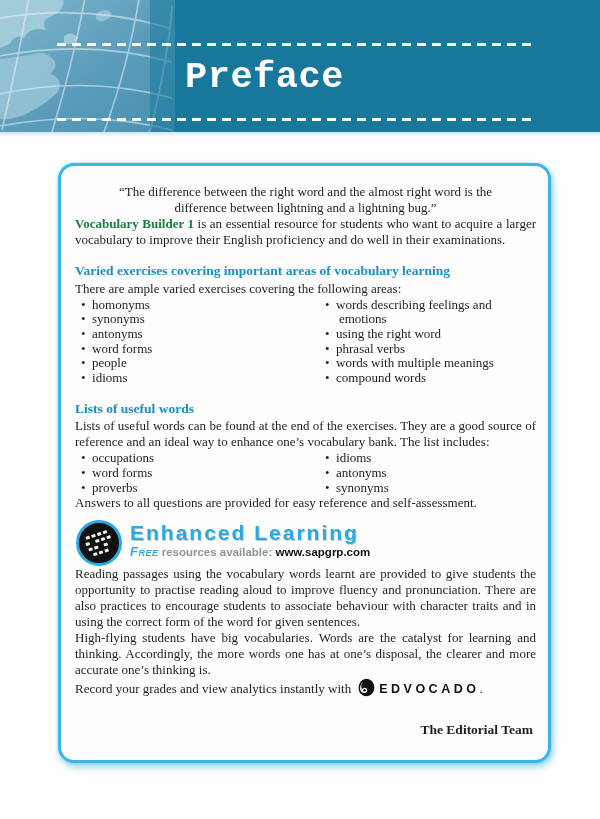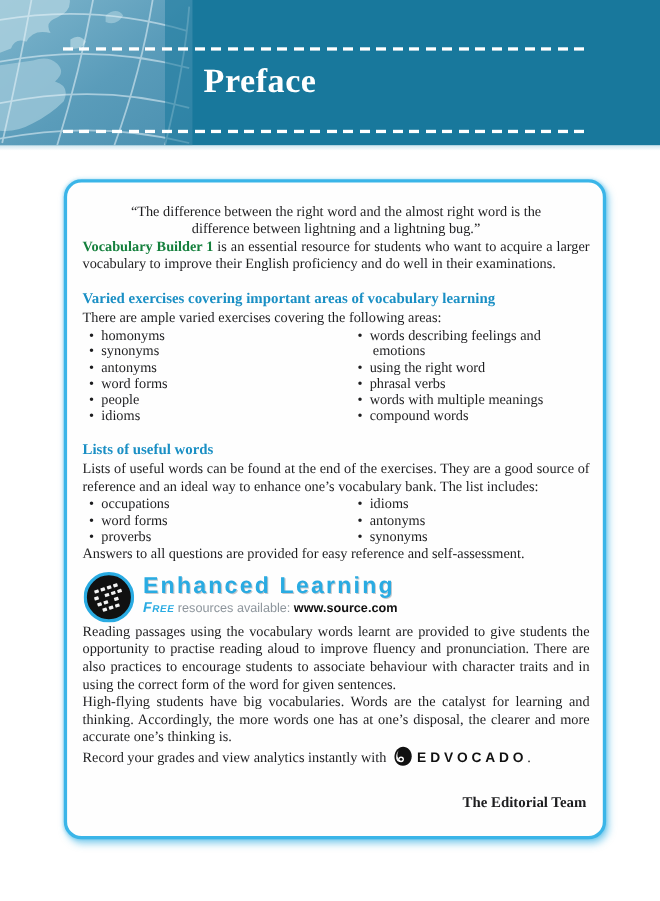--- a/index.html
+++ b/index.html
@@ -14,22 +14,22 @@
   .header-fade{width:600px;height:5px;background:linear-gradient(#cfe5ef,#ffffff);}
   .globe{position:absolute;left:0;top:0;}
   .dashed{
     position:absolute;left:57px;width:476px;height:3px;
     background:repeating-linear-gradient(90deg,#ffffff 0 9px,transparent 9px 15px);
   }
   .dashed.top{top:43px;}
   .dashed.bottom{top:118px;}
   .page-title{
     position:absolute;left:185px;top:56px;margin:0;
-    font-family:Liberation Serif, serif;font-weight:bold;
-    font-size:31px;color:#ffffff;letter-spacing:.5px;
+    font-family:Liberation Mono, monospace;font-weight:bold;
+    font-size:37px;color:#ffffff;letter-spacing:.5px;
   }
 
   
   .content-box{
     position:absolute;left:58px;top:163px;width:461px;min-height:565px;
     background:#fefefe;border:3px solid #3ab5e8;border-radius:16px;
     box-shadow:2px 4px 7px rgba(41,171,226,.5),0 0 3px rgba(41,171,226,.35);
     padding:13px 12px 16px 14px;
     font-size:13px;line-height:1.23;
   }
@@ -60,21 +60,21 @@
   .el-text{padding-top:2px;font-family:"Liberation Sans",sans-serif;}
   .el-title{
     margin:0;color:#29abe2;font-weight:bold;font-size:21px;line-height:21px;
     letter-spacing:2px;text-shadow:1px 1px 0 rgba(20,40,60,.25);
   }
   .el-sub{margin:2px 0 0;font-size:11.5px;line-height:13px;}
   .el-free{
     color:#29abe2;font-style:italic;font-weight:bold;
     font-variant:small-caps;letter-spacing:.5px;font-size:13px;
   }
-  .el-avail{color:#8d959c;font-weight:normal;}
+  .el-avail{color:#8d959c;font-weight:bold;}
   .el-url{color:#111111;font-weight:bold;}
   .el-desc{margin:6px 0 0 57px;}
 
   
   .record-line{margin-top:16px;}
   .edv-logo{vertical-align:-4px;margin:0 3px 0 6px;}
   .edv-brand{
     font-family:"Liberation Sans",sans-serif;font-weight:bold;
     font-size:12.5px;letter-spacing:3.5px;color:#111111;
   }
@@ -186,21 +186,21 @@
           <rect x="27" y="25" width="4" height="3" rx="0.5"></rect>
         <rect x="14" y="31" width="4" height="3" rx="0.5"></rect>
           <rect x="20" y="31" width="4" height="3" rx="0.5"></rect>
           <rect x="26" y="31" width="4" height="3" rx="0.5"></rect>
       </g>
     </svg>
     <div class="el-text">
       <p class="el-title">Enhanced Learning</p>
       <p class="el-sub"><span class="el-free">Free</span>
         <span class="el-avail">resources available:</span>
-        <span class="el-url">www.source.com</span></p>
+        <span class="el-url">www.sapgrp.com</span></p>
     </div>
   </div>
   <p class="body-text el-desc">Reading passages using the vocabulary words learnt are provided to give students the opportunity to practise reading aloud to improve fluency and pronunciation. There are also practices to encourage students to associate behaviour with character traits and in using the correct form of the word for given sentences.</p>
 
   <p class="body-text closing-para">High-flying students have big vocabularies. Words are the catalyst for learning and thinking. Accordingly, the more words one has at one’s disposal, the clearer and more accurate one’s thinking is.</p>
 
   <p class="body-text record-line"><span>Record your grades and view analytics instantly with</span><svg class="edv-logo" width="19" height="19" viewBox="0 0 19 19" aria-hidden="true">
         <path d="M9.5,0.8 C13.5,0.8 17.3,4.4 17.3,9.6 C17.3,14.6 13.8,18.2 9.3,18.2 C4.8,18.2 1.6,14.7 1.6,10 C1.6,4.6 5.5,0.8 9.5,0.8 Z" fill="#111111"></path>
         <path d="M6.2,3.4 Q3.8,6.2 4.4,9.8 Q4.9,12.6 7.2,14.2 Q4,15.4 3.2,11.8 Q2.4,7.2 6.2,3.4 Z" fill="#ffffff" opacity="0.95"></path>
         <circle cx="7.6" cy="12.3" r="2.6" fill="#ffffff"></circle>

